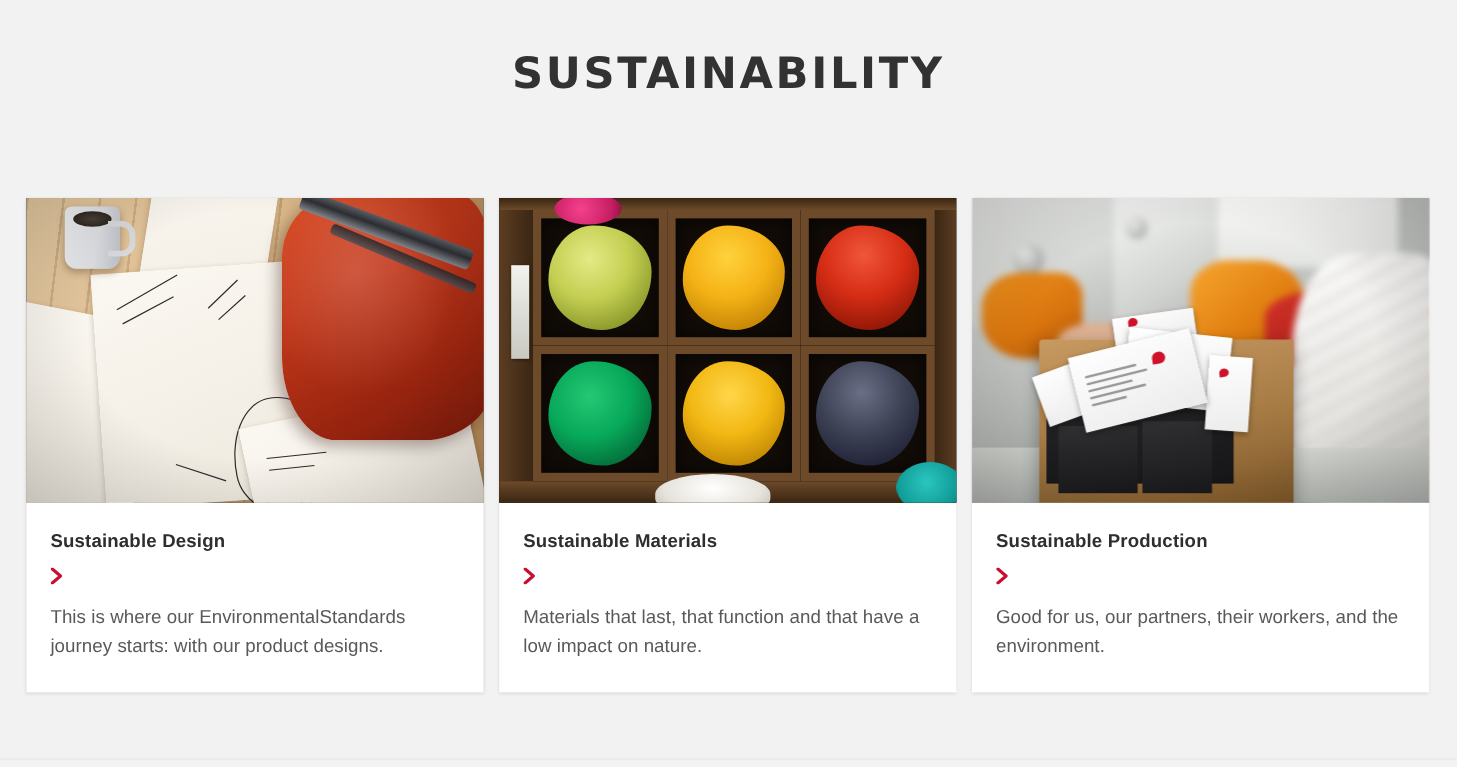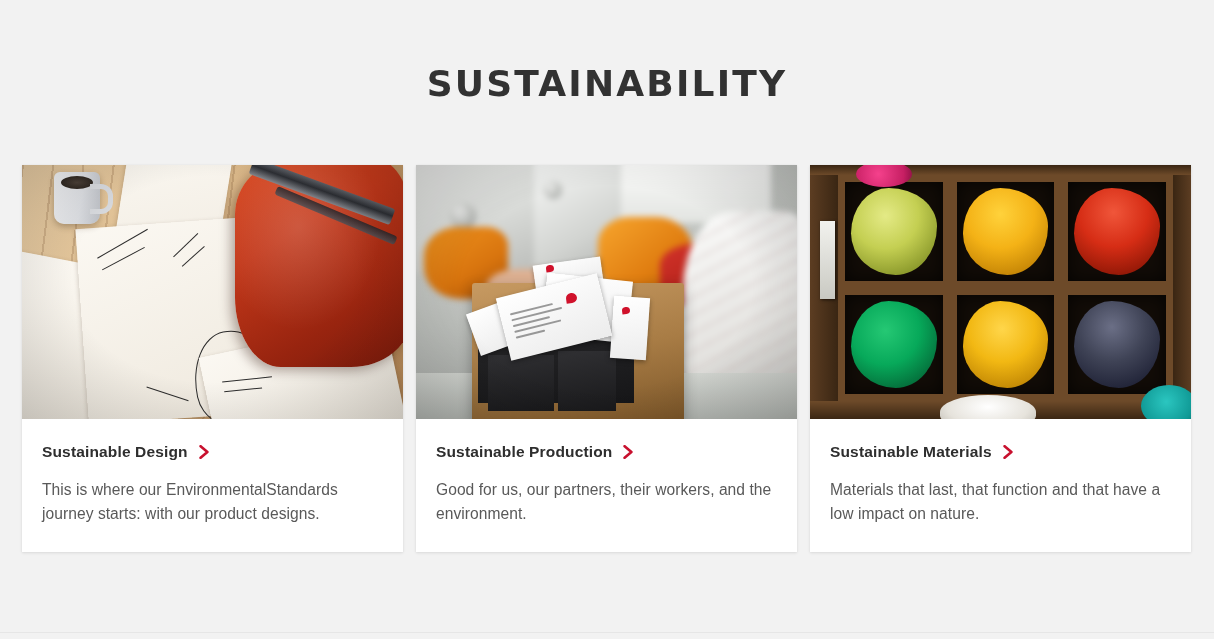--- a/index.html
+++ b/index.html
@@ -18,21 +18,21 @@
 
   .page {
     position: relative;
     width: 1214px;
     height: 639px;
     background: #f2f2f2;
   }
 
   
   .section-header {
-    padding-top: 63px;
+    padding-top: 41px;
     text-align: center;
   }
 
   .section-title {
     font-family: "DejaVu Sans", sans-serif;
     font-size: 36px;
     font-weight: 700;
     letter-spacing: 2.2px;
     color: #323232;
     text-transform: uppercase;
@@ -75,22 +75,23 @@
     overflow: hidden;
     background: #2a2a2a;
   }
 
   .card-body {
     padding: 24px 20px 26px 20px;
   }
 
   .card-title-row {
     display: flex;
-    align-items: center;
+    align-items: flex-start;
     gap: 11px;
+    flex-direction: column;
   }
 
   .card-title {
     font-size: 15.5px;
     font-weight: 700;
     color: #2e2e2e;
     letter-spacing: 0.15px;
     line-height: 1.2;
   }
 
@@ -396,72 +397,20 @@
       <div class="card-body">
         <div class="card-title-row">
           <span class="card-title">Sustainable Design</span>
           <span class="chevron-icon">
             <svg width="11" height="14" viewBox="0 0 11 14" aria-hidden="true">
               <path d="M1.6 1.2 L8.4 7 L1.6 12.8" fill="none" stroke="#c8102e" stroke-width="2.6" stroke-linecap="round" stroke-linejoin="round"></path>
             </svg>
           </span>
         </div>
         <p class="card-text">This is where our EnvironmentalStandards journey starts: with our product designs.</p>
-      </div>
-    </div>
-
-    <div class="card">
-      <div class="card-media">
-        <div class="photo-prod">
-          <div class="blur">
-            <div class="machine"></div>
-            <div class="arm"></div>
-            <div class="knob k1"></div>
-            <div class="knob k2"></div>
-            <div class="window"></div>
-            <div class="needle"></div>
-            <div class="orange"></div>
-            <div class="orange2"></div>
-            <div class="red-fab"></div>
-            <div class="hand"></div>
-            <div class="white-garment"></div>
-
-          </div>
-          <div class="desk"></div>
-          <div class="box"></div>
-          <div class="box-inner"></div>
-          <div class="dark-tag d1"></div>
-          <div class="dark-tag d2"></div>
-          <div class="tag t5"></div>
-          <div class="tag t1"></div>
-          <div class="tag t3"></div>
-          <div class="tag t4"></div>
-          <div class="tag t2">
-            <div class="tagline" style="left:10px; top:18px; width:44px;"></div>
-            <div class="tagline" style="left:10px; top:24px; width:52px;"></div>
-            <div class="tagline" style="left:10px; top:30px; width:38px;"></div>
-            <div class="tagline" style="left:10px; top:36px; width:48px;"></div>
-            <div class="tagline" style="left:10px; top:42px; width:30px;"></div>
-          </div>
-          <div class="logo-dot lg1"></div>
-          <div class="logo-dot lg2"></div>
-          <div class="logo-dot lg3"></div>
-          <div class="vign"></div>
-        </div>
-      </div>
-      <div class="card-body">
-        <div class="card-title-row">
-          <span class="card-title">Sustainable Production</span>
-          <span class="chevron-icon">
-            <svg width="11" height="14" viewBox="0 0 11 14" aria-hidden="true">
-              <path d="M1.6 1.2 L8.4 7 L1.6 12.8" fill="none" stroke="#c8102e" stroke-width="2.6" stroke-linecap="round" stroke-linejoin="round"></path>
-            </svg>
-          </span>
-        </div>
-        <p class="card-text">Good for us, our partners, their workers, and the environment.</p>
       </div>
     </div>
 
     <div class="card">
       <div class="card-media">
         <div class="photo-wool">
           <div class="edge-t" style="grid-column:1/6; grid-row:1/2;"></div>
           <div class="edge-l" style="grid-column:1/2; grid-row:2/4;"></div>
           <div class="cell w-lime" style="grid-column:2/3; grid-row:2/3;">
               <div class="fluff"></div>
@@ -495,16 +444,68 @@
           <span class="chevron-icon">
             <svg width="11" height="14" viewBox="0 0 11 14" aria-hidden="true">
               <path d="M1.6 1.2 L8.4 7 L1.6 12.8" fill="none" stroke="#c8102e" stroke-width="2.6" stroke-linecap="round" stroke-linejoin="round"></path>
             </svg>
           </span>
         </div>
         <p class="card-text">Materials that last, that function and that have a low impact on nature.</p>
       </div>
     </div>
 
+    <div class="card">
+      <div class="card-media">
+        <div class="photo-prod">
+          <div class="blur">
+            <div class="machine"></div>
+            <div class="arm"></div>
+            <div class="knob k1"></div>
+            <div class="knob k2"></div>
+            <div class="window"></div>
+            <div class="needle"></div>
+            <div class="orange"></div>
+            <div class="orange2"></div>
+            <div class="red-fab"></div>
+            <div class="hand"></div>
+            <div class="white-garment"></div>
+
+          </div>
+          <div class="desk"></div>
+          <div class="box"></div>
+          <div class="box-inner"></div>
+          <div class="dark-tag d1"></div>
+          <div class="dark-tag d2"></div>
+          <div class="tag t5"></div>
+          <div class="tag t1"></div>
+          <div class="tag t3"></div>
+          <div class="tag t4"></div>
+          <div class="tag t2">
+            <div class="tagline" style="left:10px; top:18px; width:44px;"></div>
+            <div class="tagline" style="left:10px; top:24px; width:52px;"></div>
+            <div class="tagline" style="left:10px; top:30px; width:38px;"></div>
+            <div class="tagline" style="left:10px; top:36px; width:48px;"></div>
+            <div class="tagline" style="left:10px; top:42px; width:30px;"></div>
+          </div>
+          <div class="logo-dot lg1"></div>
+          <div class="logo-dot lg2"></div>
+          <div class="logo-dot lg3"></div>
+          <div class="vign"></div>
+        </div>
+      </div>
+      <div class="card-body">
+        <div class="card-title-row">
+          <span class="card-title">Sustainable Production</span>
+          <span class="chevron-icon">
+            <svg width="11" height="14" viewBox="0 0 11 14" aria-hidden="true">
+              <path d="M1.6 1.2 L8.4 7 L1.6 12.8" fill="none" stroke="#c8102e" stroke-width="2.6" stroke-linecap="round" stroke-linejoin="round"></path>
+            </svg>
+          </span>
+        </div>
+        <p class="card-text">Good for us, our partners, their workers, and the environment.</p>
+      </div>
+    </div>
+
   </div>
 
   <div class="bottom-rule"></div>
 </div>
 
 </body></html>

